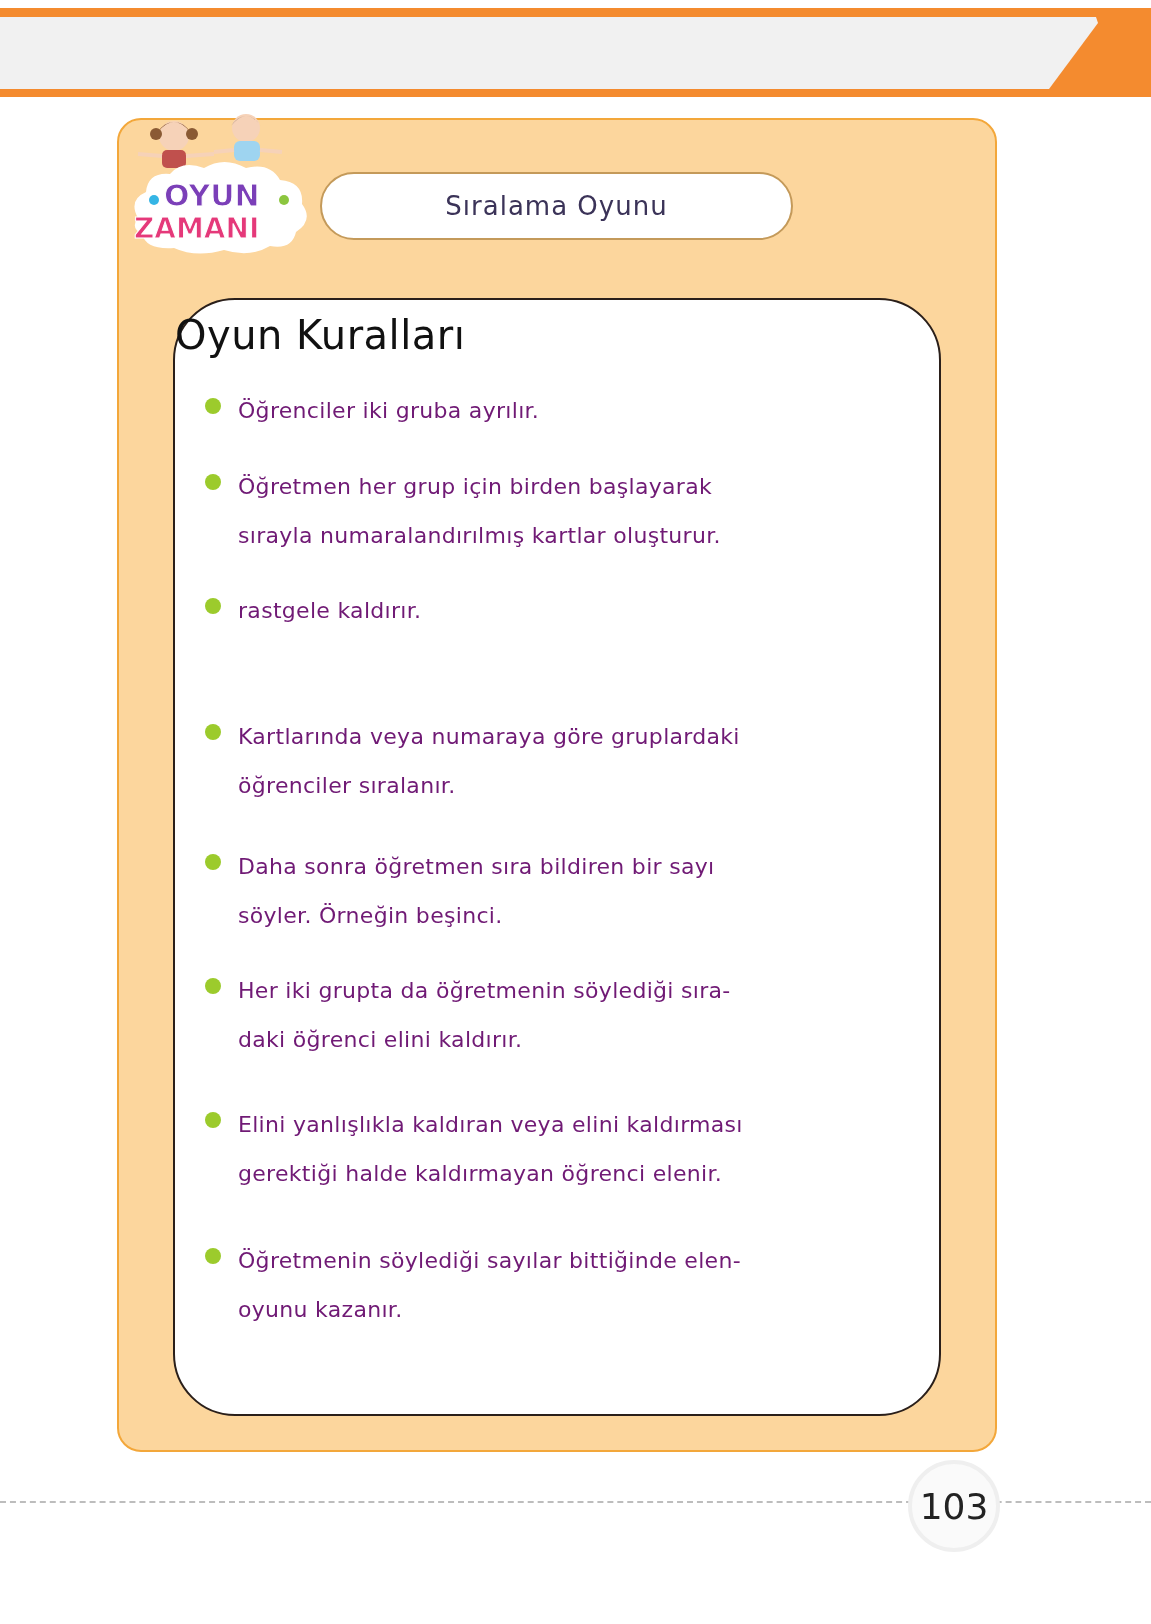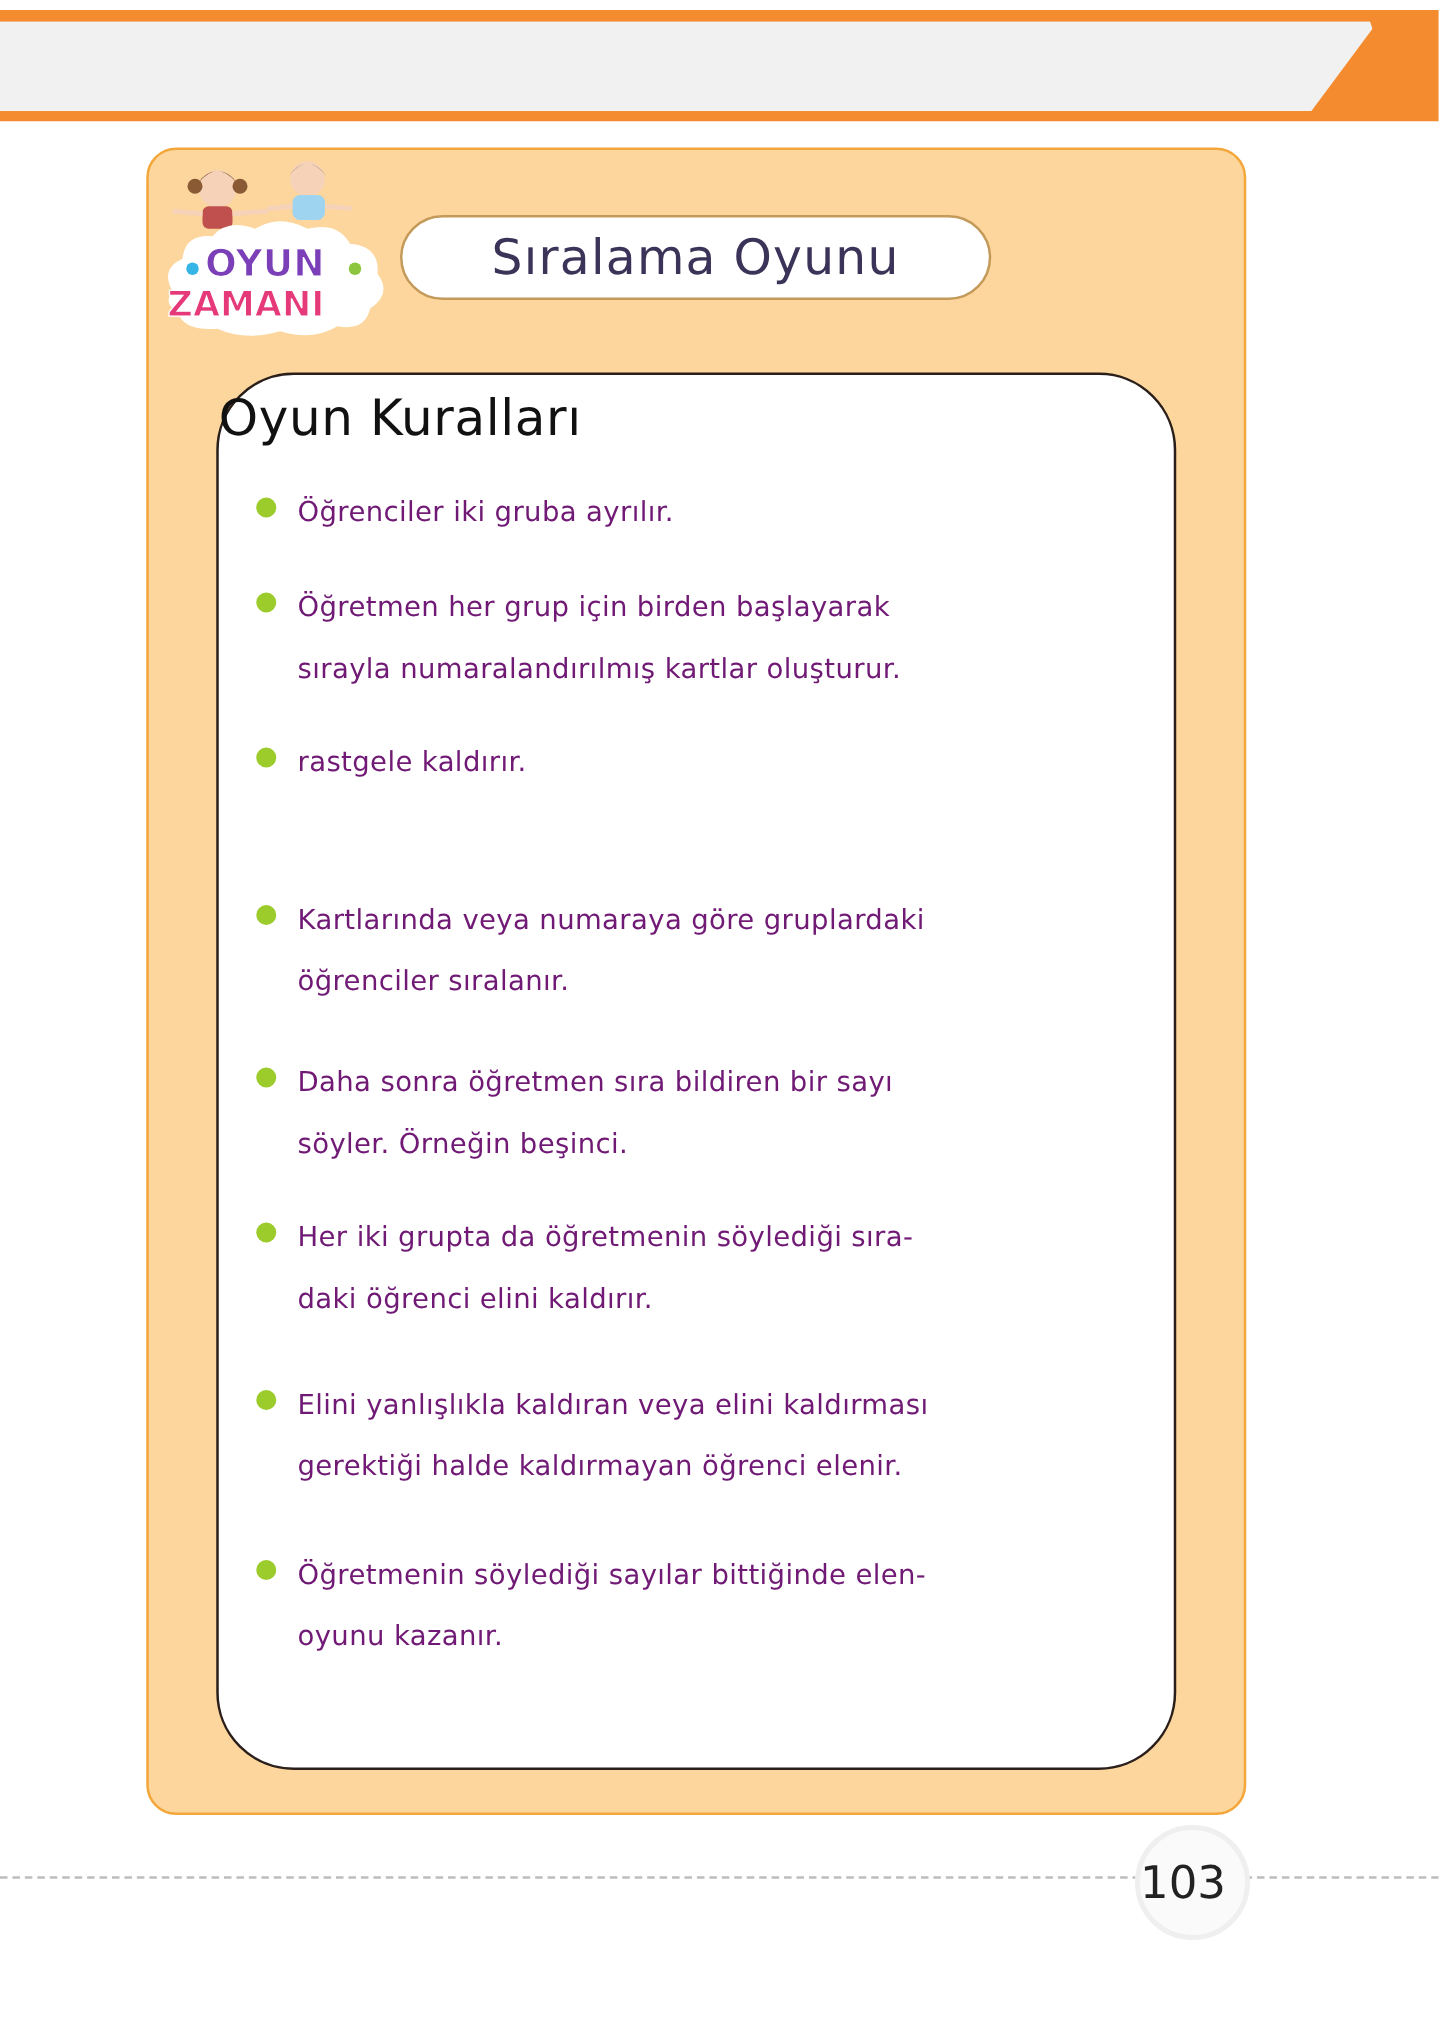--- a/index.html
+++ b/index.html
@@ -9,47 +9,47 @@
   
   .top-band { position: absolute; left: 0; top: 8px; width: 1151px; height: 89px; background: #F48B2F; }
   .top-banner { position: absolute; left: 0; top: 17px; width: 1100px; height: 72px; background: #F1F1F1;
                 clip-path: polygon(0 0, 1096px 0, 1098px 6px, 1049px 72px, 0 72px); }
 
   
   .card { position: absolute; left: 117px; top: 118px; width: 876px; height: 1330px;
           background: #FCD69D; border: 2px solid #F3A73A; border-radius: 24px; }
 
   
-  .logo { position: absolute; left: 124px; top: 123px; width: 190px; height: 150px; }
+  .logo { position: absolute; left: 124px; top: 108px; width: 190px; height: 150px; }
   .logo svg { width: 100%; height: 100%; }
 
   
   .title-pill { position: absolute; left: 320px; top: 172px; width: 469px; height: 64px;
                 background: #ffffff; border: 2px solid #C49A5A; border-radius: 34px;
                 display: flex; align-items: center; justify-content: center; }
-  .title-pill span { font-family: "DejaVu Sans", sans-serif; font-size: 39px; color: #3B3358;
+  .title-pill span { font-family: "DejaVu Sans", sans-serif; font-size: 26px; color: #3B3358;
                      letter-spacing: 1px; font-weight: normal; }
 
   
   .rules { position: absolute; left: 173px; top: 298px; width: 764px; height: 1114px;
            background: #ffffff; border: 2.5px solid #2A1F1A; border-radius: 62px; }
   .rules-title { position: absolute; left: 0; right: 0; top: 12px; 
                  font-size: 40px; color: #111; letter-spacing: 0.5px; }
   .rule { position: absolute; left: 30px; width: 720px; }
   .bullet { position: absolute; left: 0; top: 12px; width: 16px; height: 16px; border-radius: 50%;
             background: #9CCB2C; }
   .rule-text { position: absolute; left: 33px; top: 0; width: 690px; font-size: 22px; line-height: 49px;
                color: #701a75; letter-spacing: 0.3px; }
 
   
   .dash-line { position: absolute; left: 0; top: 1501px; width: 1151px; height: 0;
                border-top: 2px dashed #BDBDBD; }
   .page-circle { position: absolute; left: 908px; top: 1460px; width: 84px; height: 84px; border-radius: 50%;
                  background: #FAFAFA; border: 4px solid #EFEFEF; display: flex; align-items: center;
-                 justify-content: flex-start; }
+                 justify-content: center; }
   .page-circle span { font-size: 36px; color: #222; }
 </style>
 </head>
 <body>
 
 <div class="top-band"></div>
 <div class="top-banner"></div>
 
 <div class="card"></div>
 

